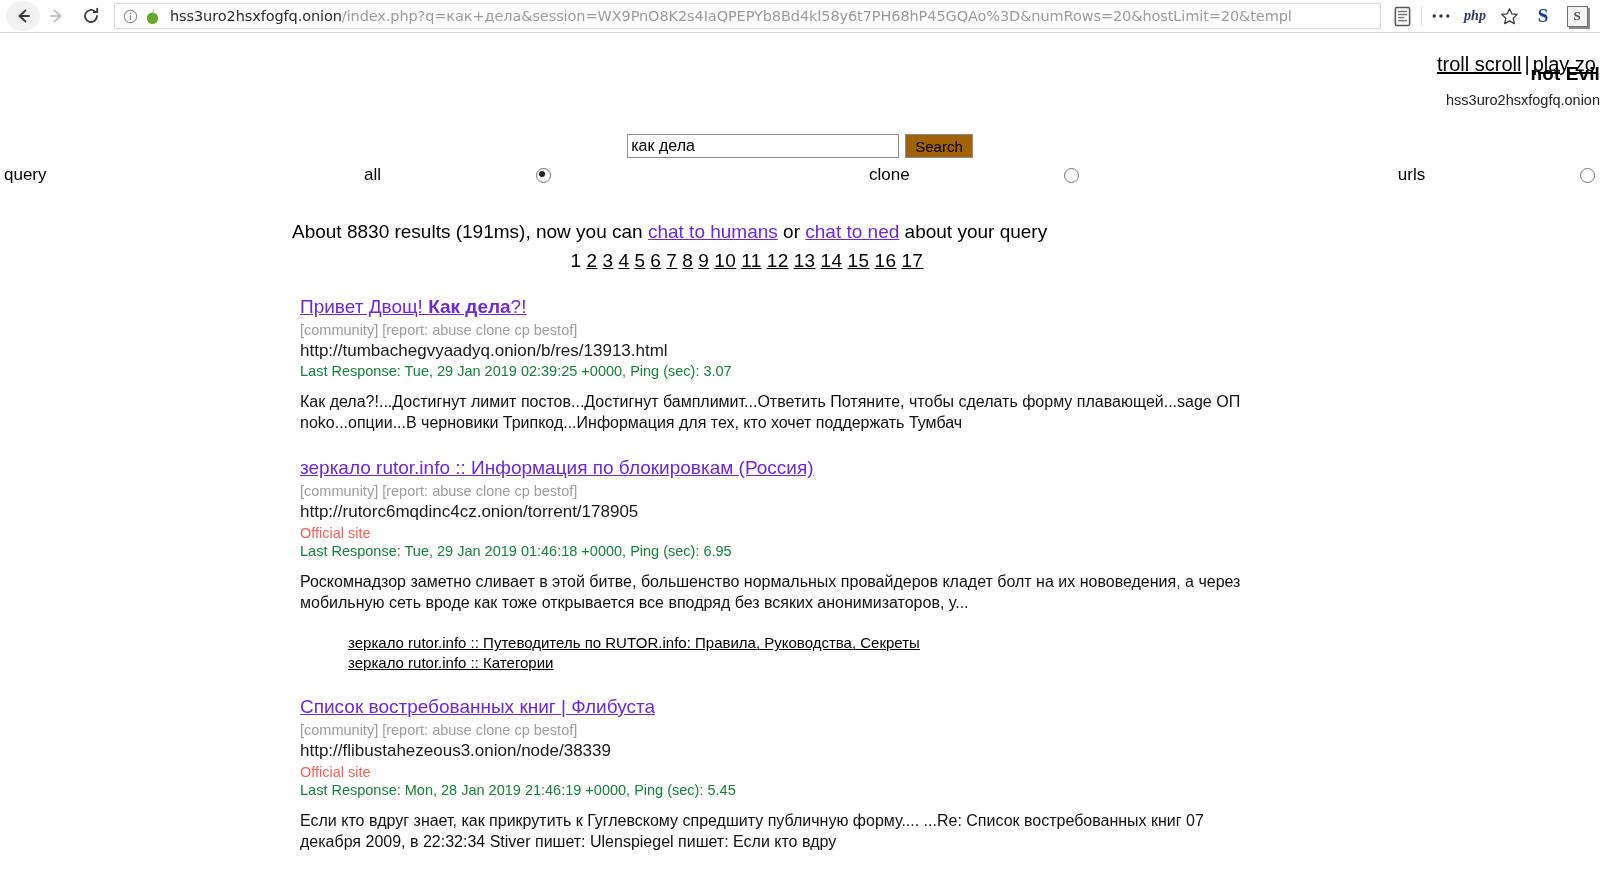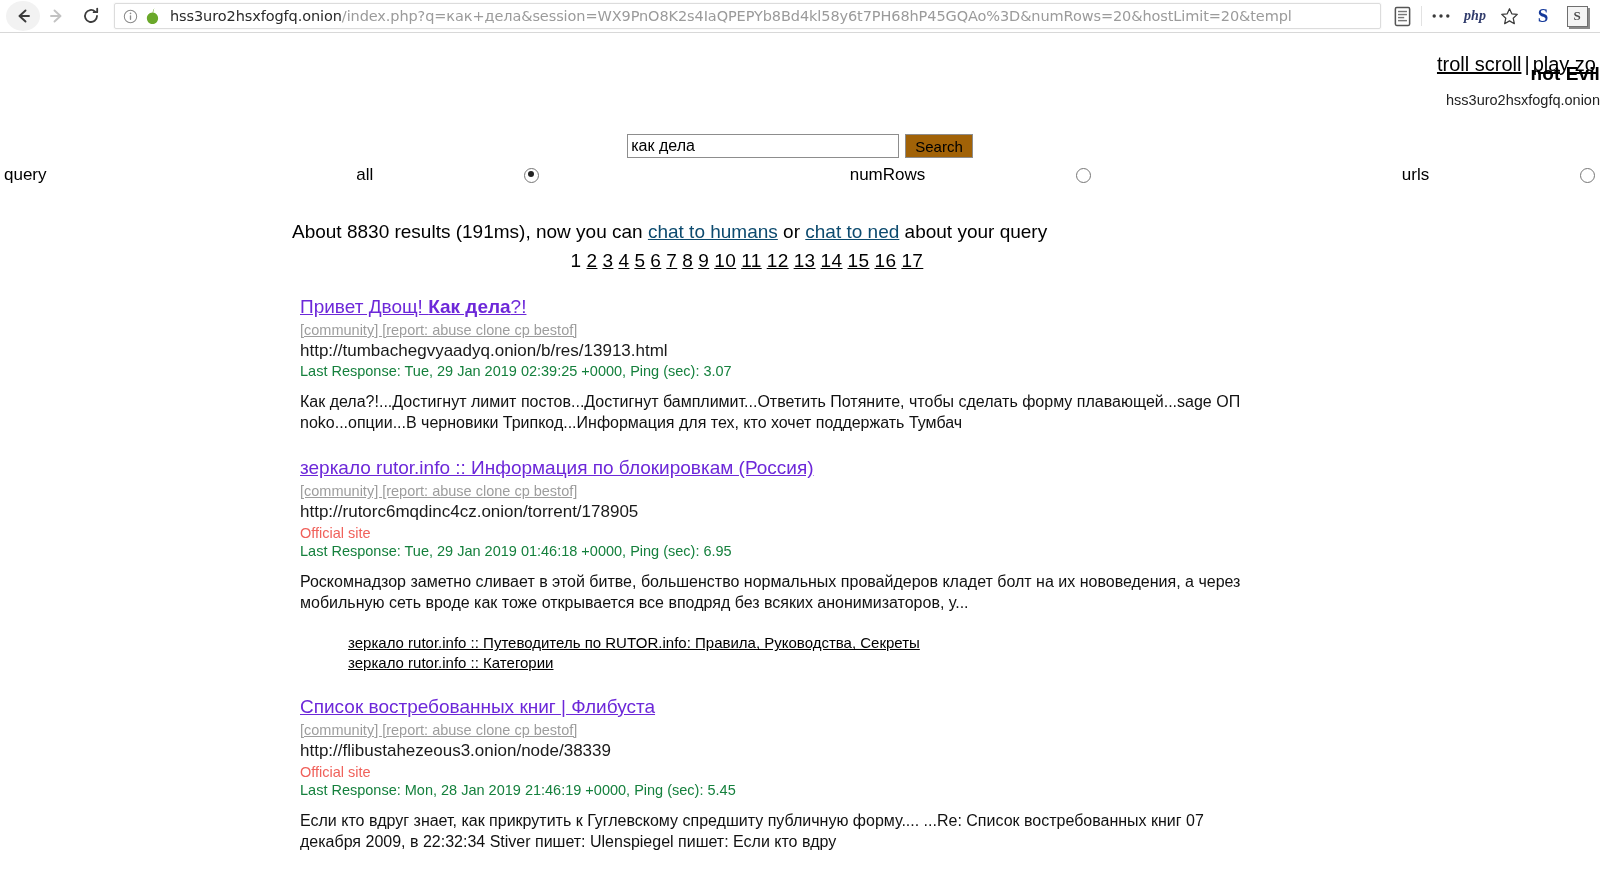--- a/index.html
+++ b/index.html
@@ -211,21 +211,21 @@
 
   .results {
     margin-top: 36px;
     padding-left: 300px;
   }
   .resultcount {
     font-size: 19px;
     color: #000;
     margin-left: -8px;
   }
-  .resultcount a { color: #0c4a6e; text-decoration: underline; }
+  .resultcount a { color: #6d28d9; text-decoration: underline; }
   .pager {
     margin-top: 7px;
     font-size: 19px;
     color: #000;
     margin-left: 268px;
     letter-spacing: 0.4px;
   }
   .pager a { color: #000; text-decoration: underline; margin: 0 2.5px; }
   .pager .cur { margin: 0 2.5px; text-decoration: none; }
 
@@ -234,21 +234,20 @@
     font-size: 19px;
     color: #6d28d9;
     text-decoration: underline;
     display: inline-block;
   }
   .r-title b { font-weight: bold; }
   .r-meta {
     font-size: 14.5px;
     color: #9d9d9d;
     margin-top: 4px;
-    text-decoration: underline;
   }
   .r-url {
     font-size: 17px;
     color: #1a1a1a;
     margin-top: 3px;
   }
   .r-official {
     font-size: 14.5px;
     color: #f0615b;
     margin-top: 3px;
@@ -367,21 +366,21 @@
     <div class="searchrow">
       <input class="search-input" type="text" value="как дела" style="">
       <button class="search-btn">Search</button>
     </div>
     <div class="radiorow">
       <span class="lbl">query</span>
       <span class="gap"></span>
       <span class="lbl">all</span>
       <span class="radio on"></span>
       <span class="gap"></span>
-      <span class="lbl">numRows</span>
+      <span class="lbl">clone</span>
       <span class="radio"></span>
       <span class="gap"></span>
       <span class="lbl">urls</span>
       <span class="radio"></span>
     </div>
   </div>
 
   <div class="results">
 
     <div class="resultcount"><span>About 8830 results (191ms), now you can </span><a href="#">chat to humans</a><span> or </span><a href="#">chat to ned</a><span> about your query</span></div>

